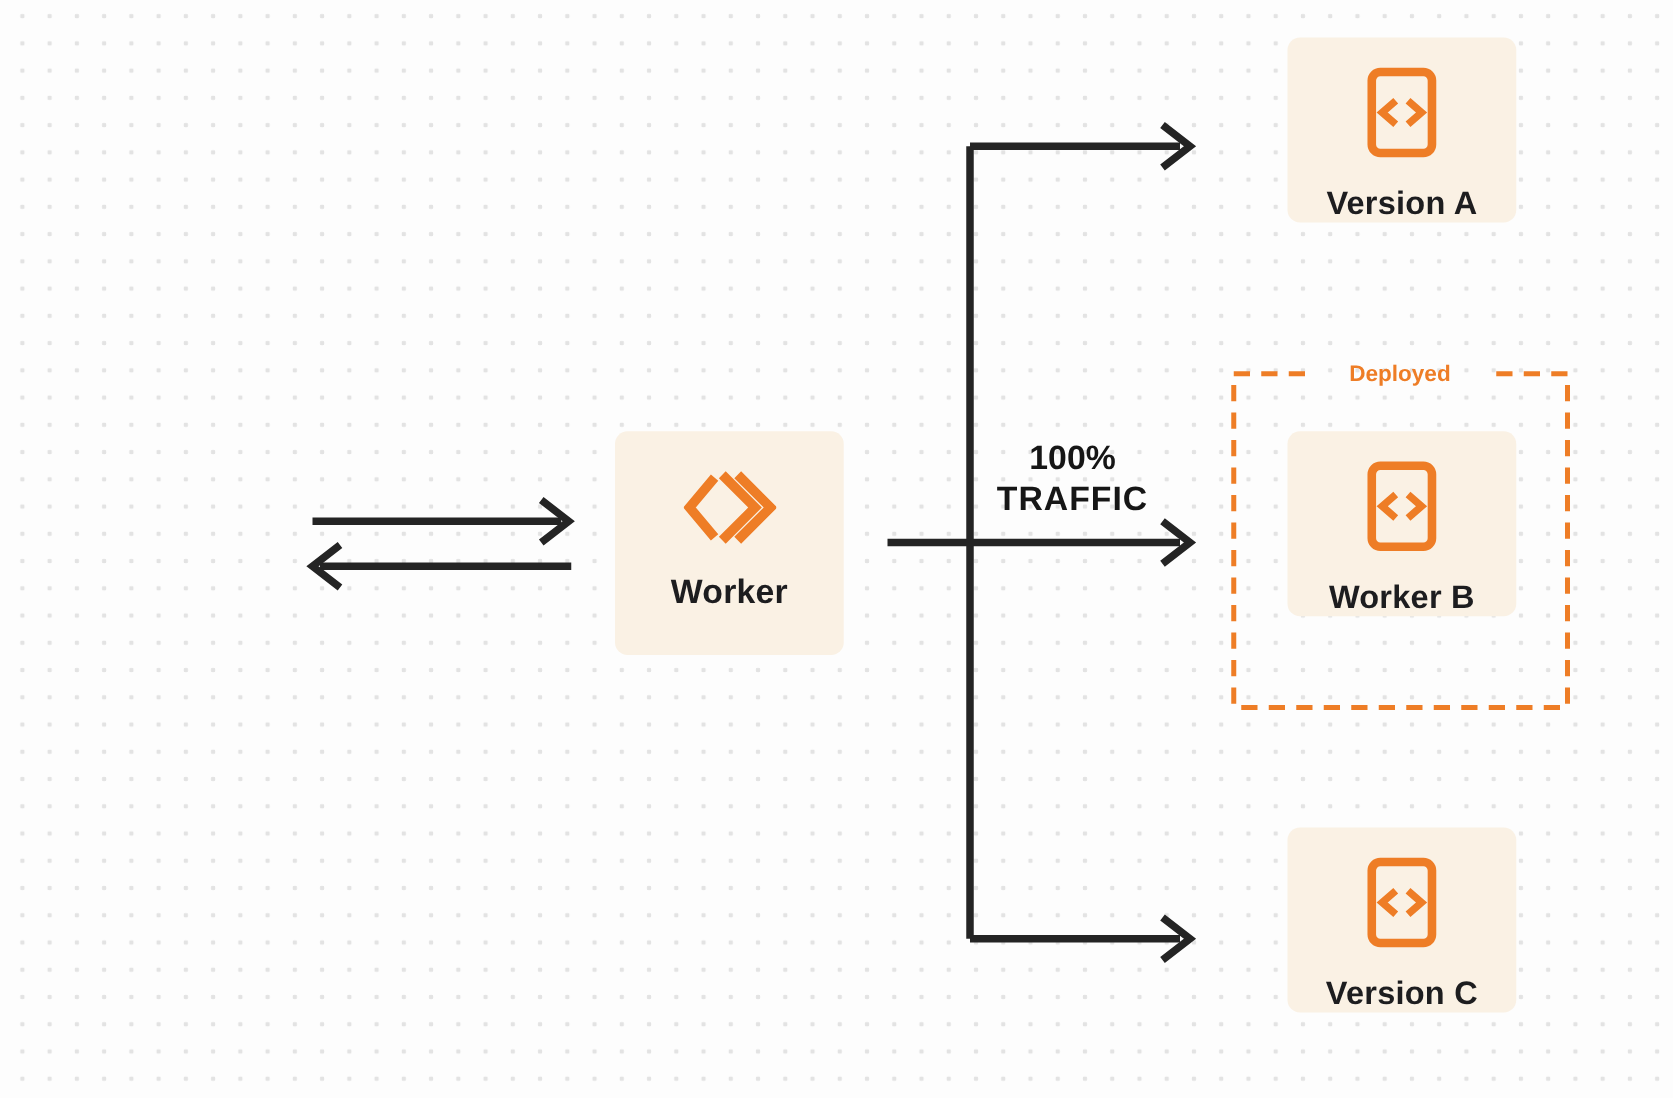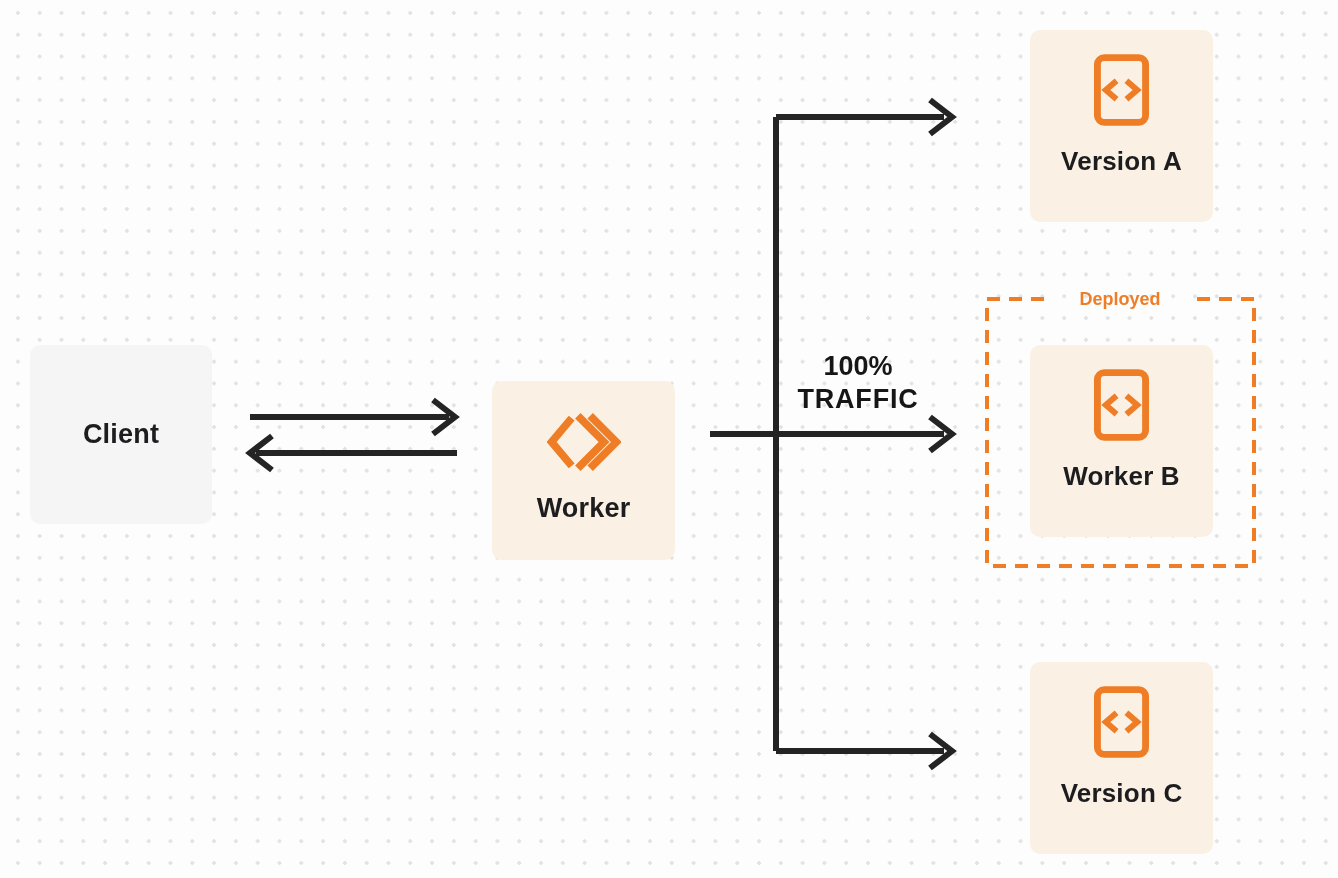--- a/index.html
+++ b/index.html
@@ -38,23 +38,23 @@
     color:var(--text);
     letter-spacing:0.2px;
     white-space:nowrap;
   }
   .client{
     left:30px;top:345px;width:182px;height:179px;
     background:var(--gray-box);
   }
   .client .label{font-size:27px;}
   .cream-node{background:var(--cream);}
-  .worker{left:492px;top:345px;width:183px;height:179px;justify-content:flex-start;padding-top:30px;margin-top:36px;}
+  .worker{left:492px;top:345px;width:183px;height:179px;justify-content:flex-start;padding-top:30px;}
   .worker .label{font-size:27px;margin-top:16px;}
-  .version{width:183px;height:192px;justify-content:flex-start;padding-top:23px;}
+  .version{width:183px;height:148px;justify-content:flex-start;padding-top:23px;}
   .version .label{font-size:26px;margin-top:15px;}
   .version-a{left:1030px;top:30px;}
   .version-b{left:1030px;top:345px;}
   .version-c{left:1030px;top:662px;}
   .icon-stroke{stroke:var(--orange);fill:none;stroke-linecap:butt;stroke-linejoin:miter;}
   .traffic-label{
     position:absolute;
     left:788px;top:350px;width:140px;
     text-align:center;
     font-weight:700;
@@ -102,23 +102,20 @@
       <path class="conn" d="M930,100 L952,117 L930,134"></path>
     </g>
     <g>
       <path class="conn" d="M776,751 H944"></path>
       <path class="conn" d="M930,734 L952,751 L930,768"></path>
     </g>
 
     <path class="dashed-rect" d="M1197,299 H1254 V566 H987 V299 H1045"></path>
   </svg>
 
-  <div class="node client">
-    <span class="label">Client</span>
-  </div>
 
   <div class="node cream-node worker">
     <span>
       <svg width="74" height="62" viewBox="0 0 96 80">
         <path class="icon-stroke" stroke-width="10" d="M32,9 L6,40 L32,71"></path>
         <path class="icon-stroke" stroke-width="10" d="M40,6 L74,40 L40,74"></path>
         <path class="icon-stroke" stroke-width="10" d="M56,6 L90,40 L56,74"></path>
       </svg>
     </span>
     <span class="label">Worker</span>

